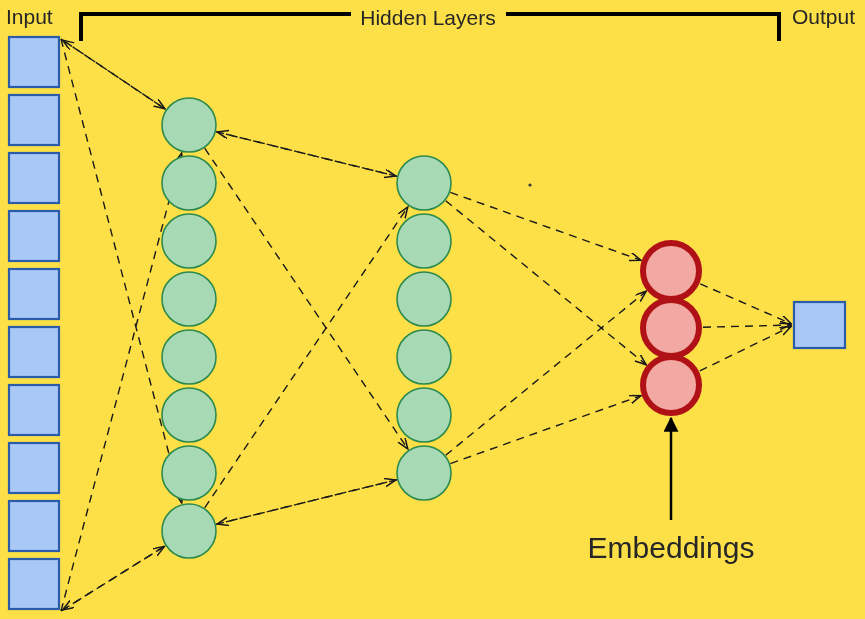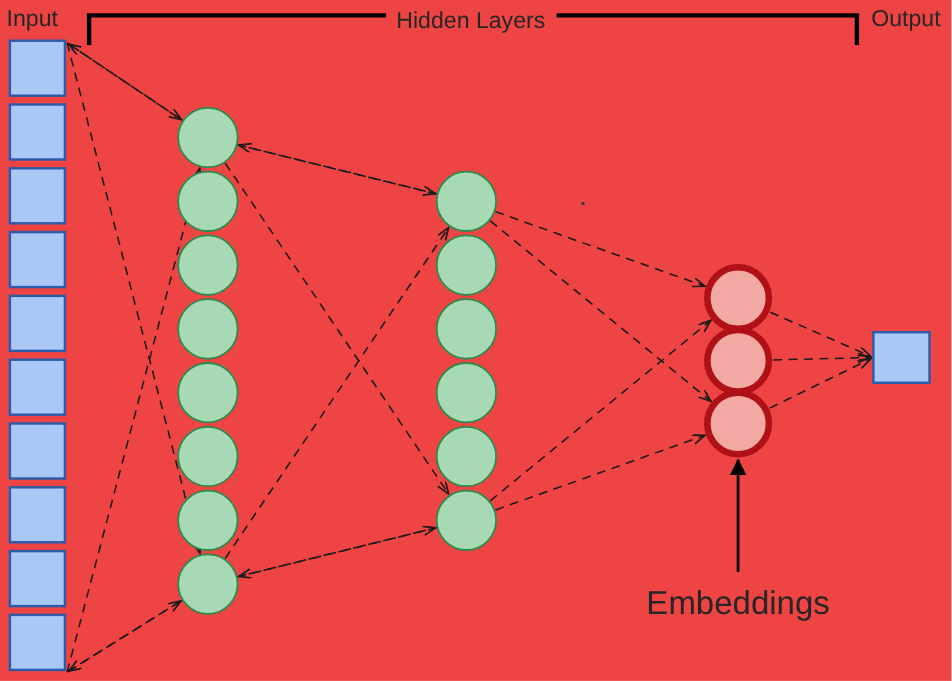--- a/index.html
+++ b/index.html
@@ -7,21 +7,21 @@
     padding: 0;
     background: #ffffff;
   }
   body {
     font-family: "Liberation Sans", sans-serif;
   }
   #canvas {
     position: relative;
     width: 865px;
     height: 619px;
-    background: #ef4444;
+    background: #fde047;
     overflow: hidden;
   }
   #diagram-svg {
     position: absolute;
     left: 0;
     top: 0;
     width: 865px;
     height: 619px;
   }
   .label-text {

